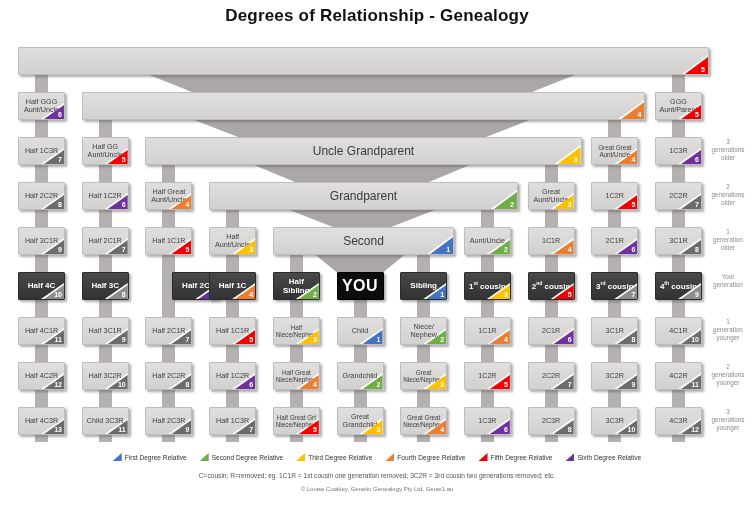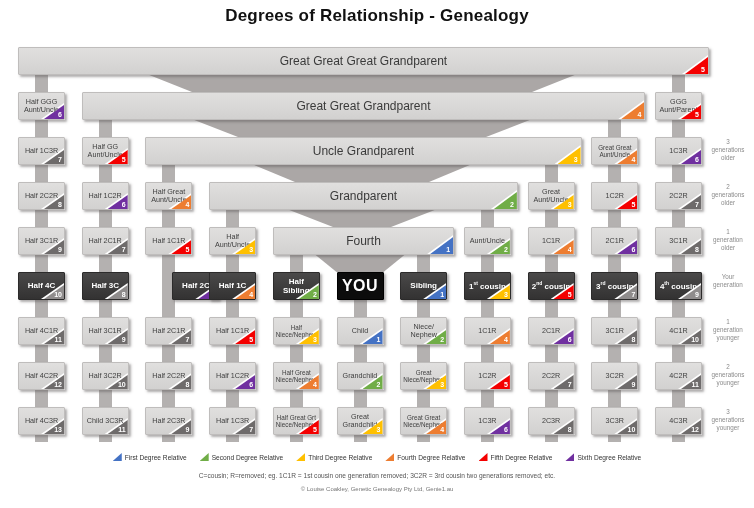--- a/index.html
+++ b/index.html
@@ -53,45 +53,43 @@
       <div class="conn" style="left: 480.9px; top: 209px; height: 233px;"></div>
       <div class="conn" style="left: 544.6px; top: 164px; height: 278px;"></div>
       <div class="conn" style="left: 608.3px; top: 119px; height: 323px;"></div>
       <div class="conn" style="left: 672px; top: 74px; height: 368px;"></div>
       <div class="trap" style="left: 148px; top: 74.5px; width: 428px; height: 17.5px; clip-path: polygon(0px 0px, 428px 0px, 384px 17.5px, 44px 17.5px);"></div>
       <div class="trap" style="left: 193px; top: 119.5px; width: 338px; height: 17.5px; clip-path: polygon(0px 0px, 338px 0px, 293px 17.5px, 45px 17.5px);"></div>
       <div class="trap" style="left: 253px; top: 164.5px; width: 218px; height: 17.5px; clip-path: polygon(0px 0px, 218px 0px, 176px 17.5px, 42px 17.5px);"></div>
       <div class="trap" style="left: 288px; top: 209.5px; width: 148px; height: 17.5px; clip-path: polygon(0px 0px, 148px 0px, 103px 17.5px, 45px 17.5px);"></div>
       <div class="trap" style="left: 315px; top: 254.5px; width: 90px; height: 17.5px; clip-path: polygon(0px 0px, 90px 0px, 68.5px 17.5px, 21.5px 17.5px);"></div>
       <div class="bar" style="left: 18px; top: 47px; width: 691px;">
-        <span class="lbl">Great Great Great Grandparent</span>
         <div class="triw" style="width: 26px; height: 19px;"></div>
         <div class="tric" style="width: 23px; height: 17px; background: rgb(244, 0, 0);"></div>
         <span class="trin" style="right: 3px; bottom: 1px;">5</span>
       </div>
       <div class="bar" style="left: 81.7px; top: 92px; width: 563.6px;">
-        <span class="lbl">Great Great Grandparent</span>
         <div class="triw" style="width: 26px; height: 19px;"></div>
         <div class="tric" style="width: 23px; height: 17px; background: rgb(237, 125, 49);"></div>
         <span class="trin" style="right: 3px; bottom: 1px;">4</span>
       </div>
       <div class="bar" style="left: 145.4px; top: 137px; width: 436.2px;">
         <span class="lbl">Uncle Grandparent</span>
         <div class="triw" style="width: 26px; height: 19px;"></div>
         <div class="tric" style="width: 23px; height: 17px; background: rgb(255, 192, 0);"></div>
         <span class="trin" style="right: 3px; bottom: 1px;">3</span>
       </div>
       <div class="bar" style="left: 209.1px; top: 182px; width: 308.8px;">
         <span class="lbl">Grandparent</span>
         <div class="triw" style="width: 26px; height: 19px;"></div>
         <div class="tric" style="width: 23px; height: 17px; background: rgb(112, 173, 71);"></div>
         <span class="trin" style="right: 3px; bottom: 1px;">2</span>
       </div>
       <div class="bar" style="left: 272.8px; top: 227px; width: 181.4px;">
-        <span class="lbl">Fourth</span>
+        <span class="lbl">Second</span>
         <div class="triw" style="width: 26px; height: 19px;"></div>
         <div class="tric" style="width: 23px; height: 17px; background: rgb(68, 114, 196);"></div>
         <span class="trin" style="right: 3px; bottom: 1px;">1</span>
       </div>
       <div class="box" style="left: 18px; top: 92px;">
         <span class="lbl">Half GGG
 Aunt/Uncle</span>
         <div class="triw" style="width: 23px; height: 16px;"></div>
         <div class="tric" style="width: 20px; height: 14px; background: rgb(112, 48, 160);"></div>
         <span class="trin">6</span>

